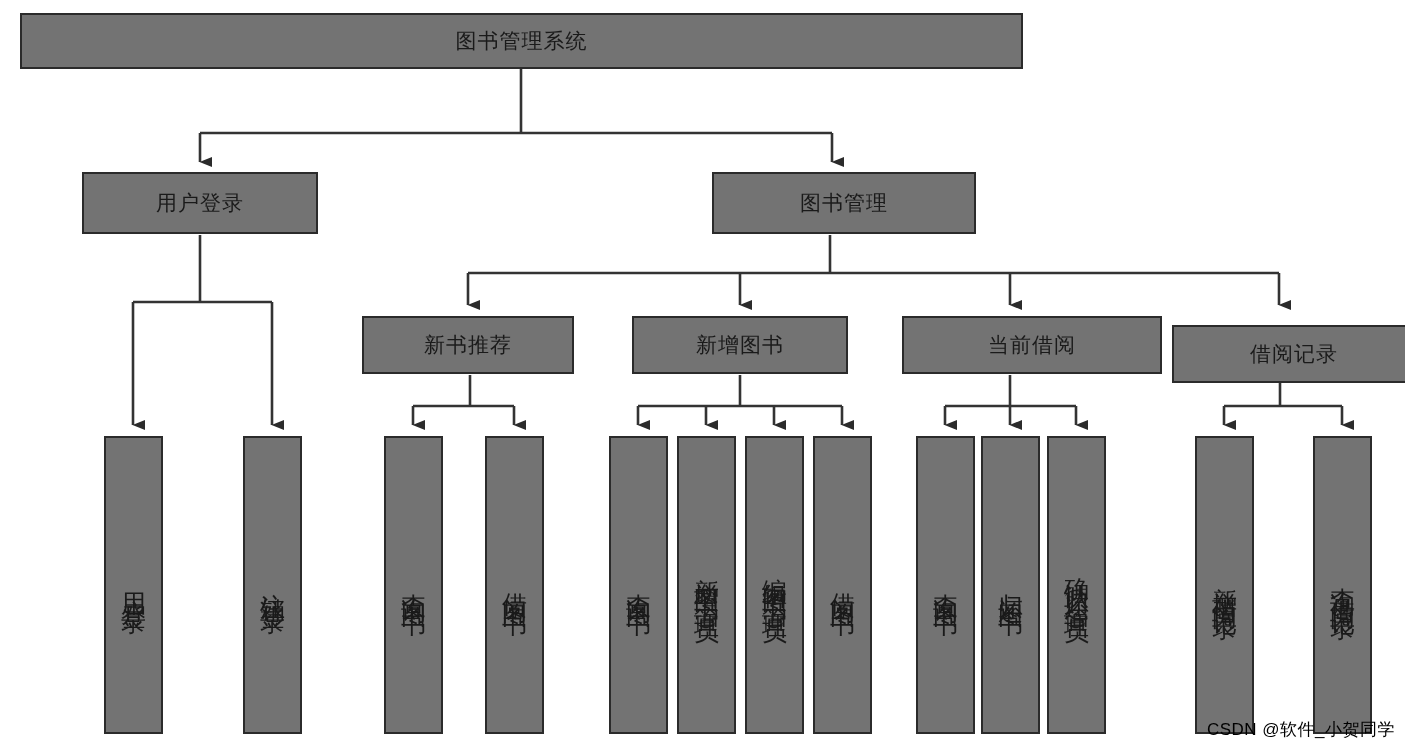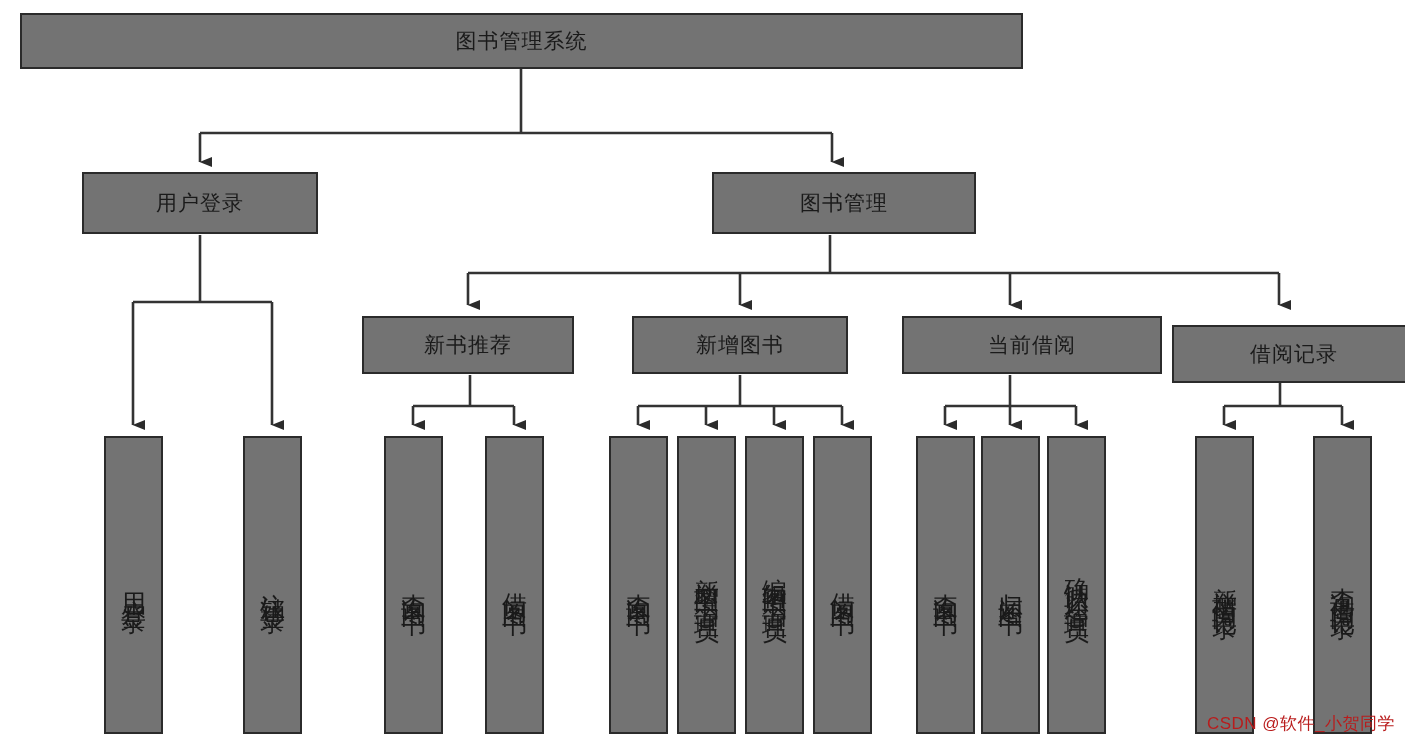--- a/index.html
+++ b/index.html
@@ -33,23 +33,23 @@
   .node.v .lbl{
     writing-mode:vertical-rl;
     text-orientation:upright;
     font-size:25px;
     letter-spacing:6px;
     line-height:1;
     white-space:nowrap;
   }
   #watermark{
     position:absolute;
-    right:10px;bottom:12px;
+    right:10px;bottom:6px;
     font-size:17px;
-    color:#b91c1c;
+    color:#000000;
     letter-spacing:0.5px;
     white-space:nowrap;
     pointer-events:none;
   }
 </style>
 </head>
 <body>
 
 <div id="stage">
 

